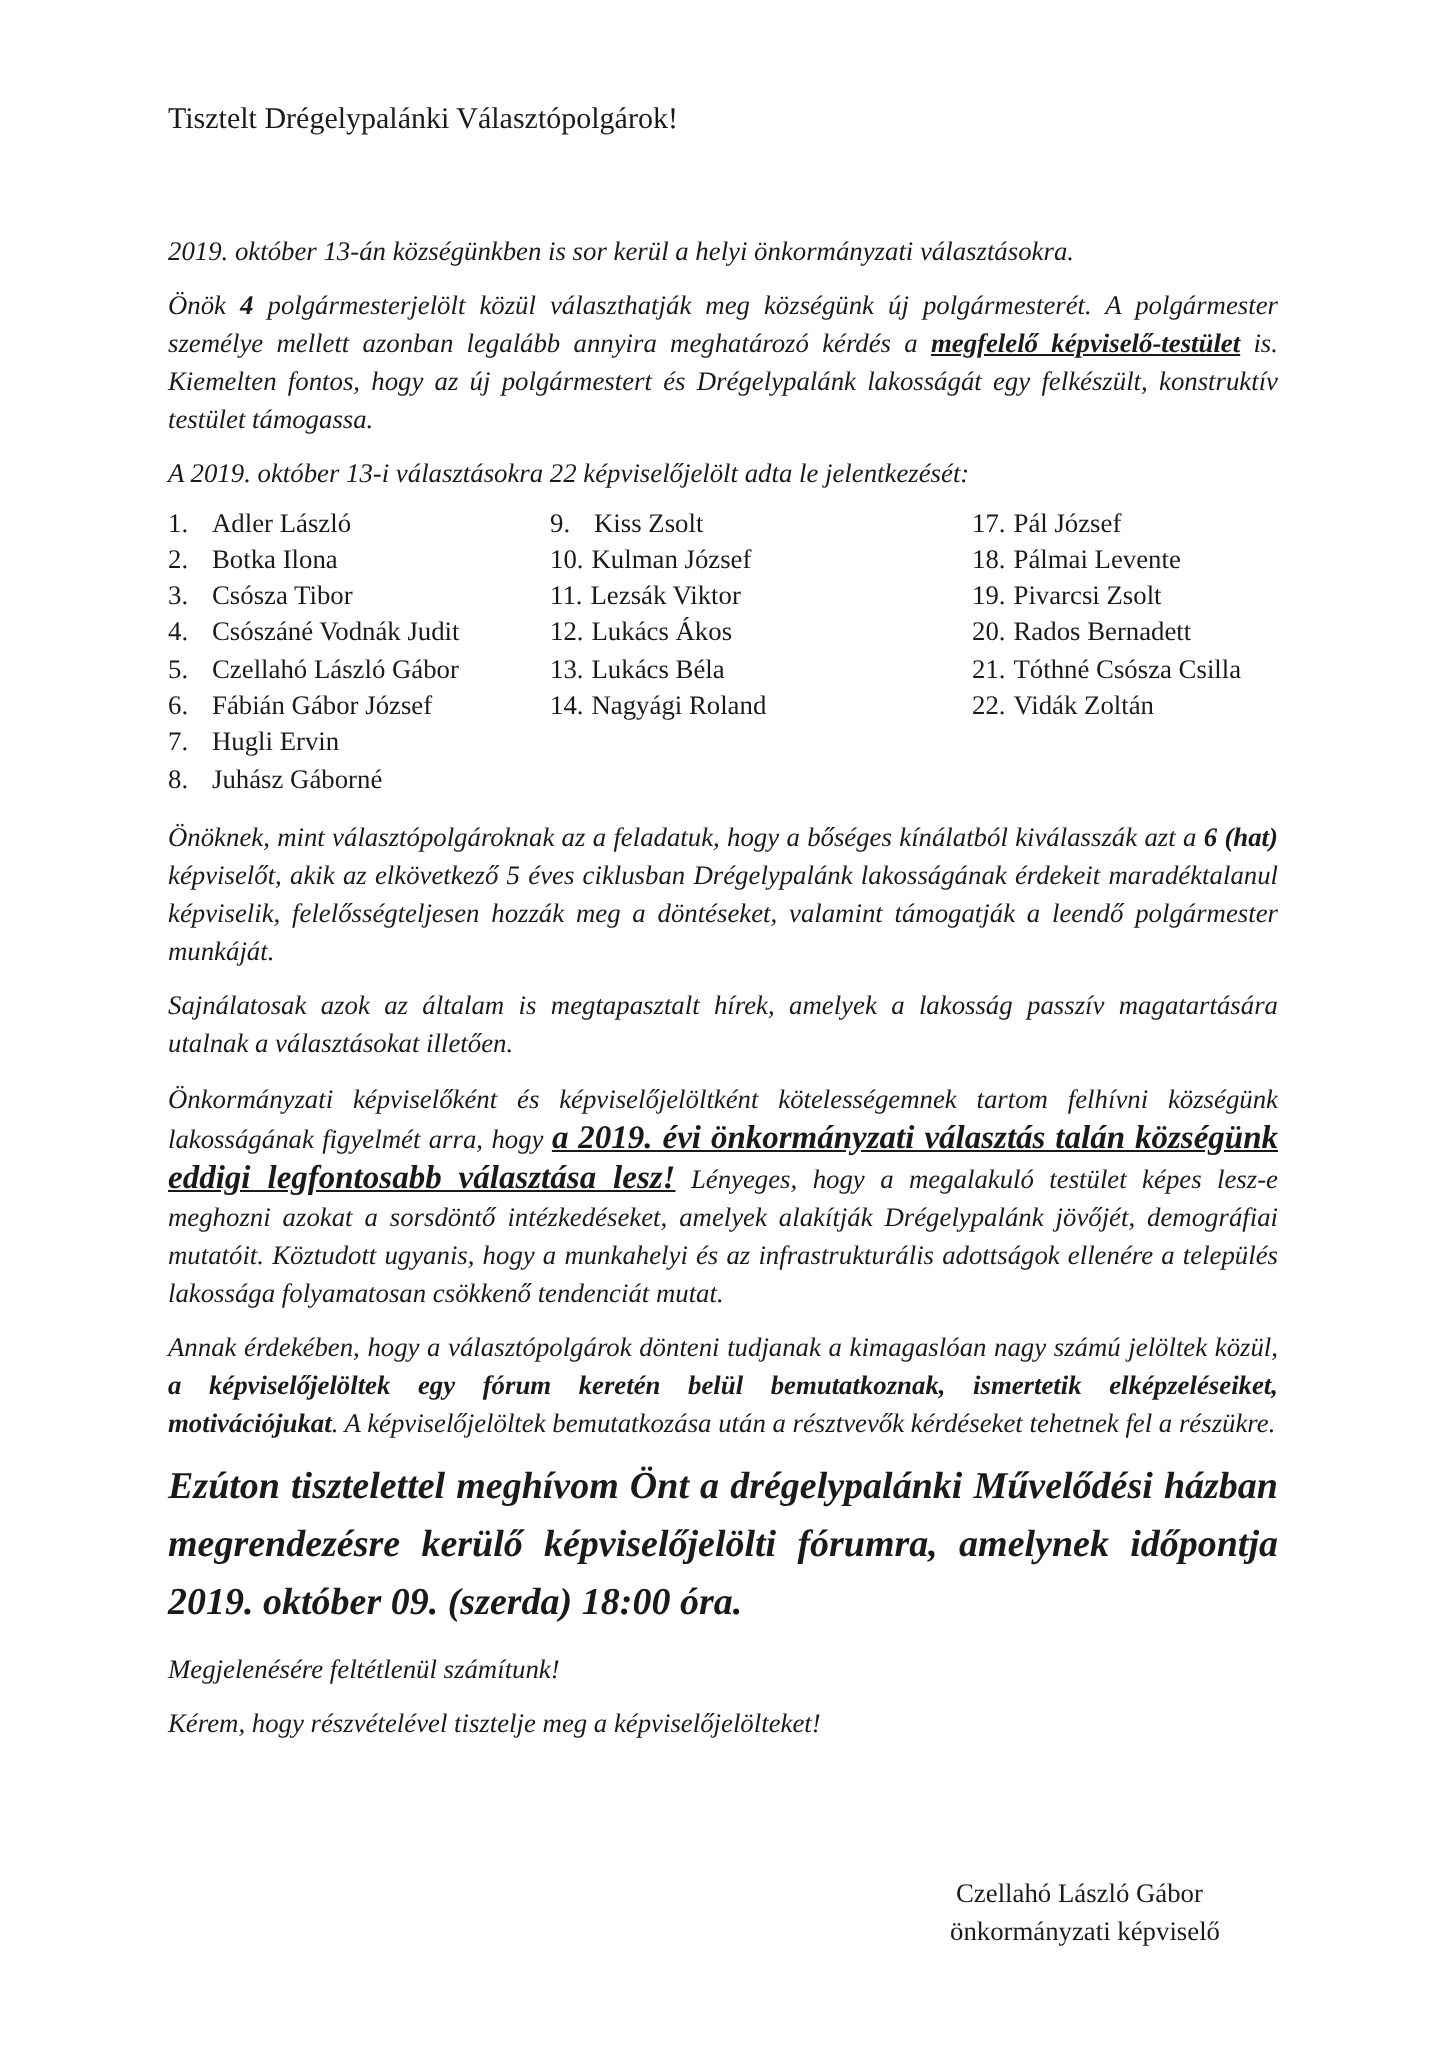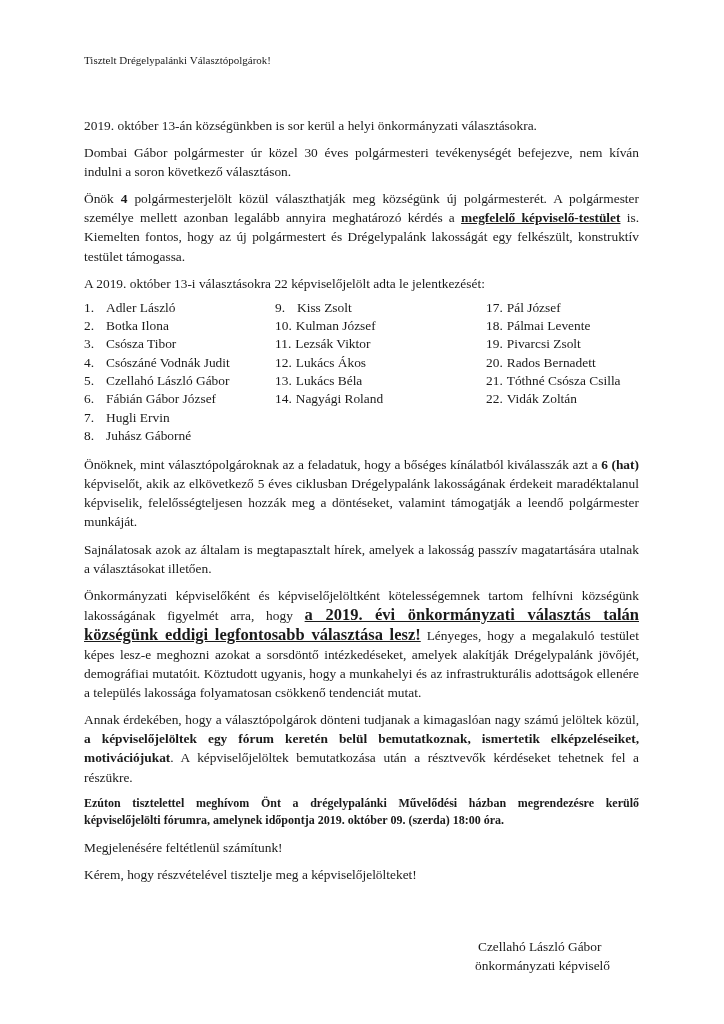--- a/index.html
+++ b/index.html
@@ -18,47 +18,48 @@
     .page {
       position: absolute;
       left: 84px;
       top: 0;
       width: 555px;
     }
     .greeting {
       position: absolute;
       top: 50px;
       left: 0;
-      font-size: 11px;
+      font-size: 15px;
       line-height: 20px;
       margin: 0;
     }
     .body-text {
       position: absolute;
       top: 116px;
       left: 0;
       width: 555px;
     }
     p {
       margin: 0 0 8px 0;
       font-size: 13.4px;
       line-height: 19.1px;
       text-align: justify;
+      font-style: italic;
     }
     .b { font-weight: bold; }
     .bu { font-weight: bold; text-decoration: underline; }
     .big-bu {
       font-weight: bold;
       text-decoration: underline;
       font-size: 16.5px;
     }
     .invite {
       font-weight: bold;
-      font-size: 12px;
-      line-height: 17px;
+      font-size: 19px;
+      line-height: 29px;
       margin-bottom: 9px;
     }
     .list {
       display: flex;
       margin: 2px 0 10px 0;
       font-size: 13.4px;
       line-height: 18.3px;
     }
     .col { display: flex; flex-direction: column; }
     .col1 { width: 191px; }
@@ -81,21 +82,20 @@
 <body>
 
 <div class="page">
 
   <h1 class="greeting" style="font-weight:normal;">Tisztelt Drégelypalánki Választópolgárok!</h1>
 
   <div class="body-text">
 
     <p>2019. október 13-án községünkben is sor kerül a helyi önkormányzati választásokra.</p>
 
-    <p>Dombai Gábor polgármester úr közel 30 éves polgármesteri tevékenységét befejezve, nem kíván indulni a soron következő választáson.</p>
 
     <p><span>Önök </span><span class="b">4</span><span> polgármesterjelölt közül választhatják meg községünk új polgármesterét. A polgármester személye mellett azonban legalább annyira meghatározó kérdés a </span><span class="bu">megfelelő képviselő-testület</span><span> is. Kiemelten fontos, hogy az új polgármestert és Drégelypalánk lakosságát egy felkészült, konstruktív testület támogassa.</span></p>
 
     <p style="margin-bottom:6px;">A 2019. október 13-i választásokra 22 képviselőjelölt adta le jelentkezését:</p>
 
     <div class="list">
       <div class="col col1">
         <div class="li">
             <span class="num">1.</span>
             <span>Adler László</span>

